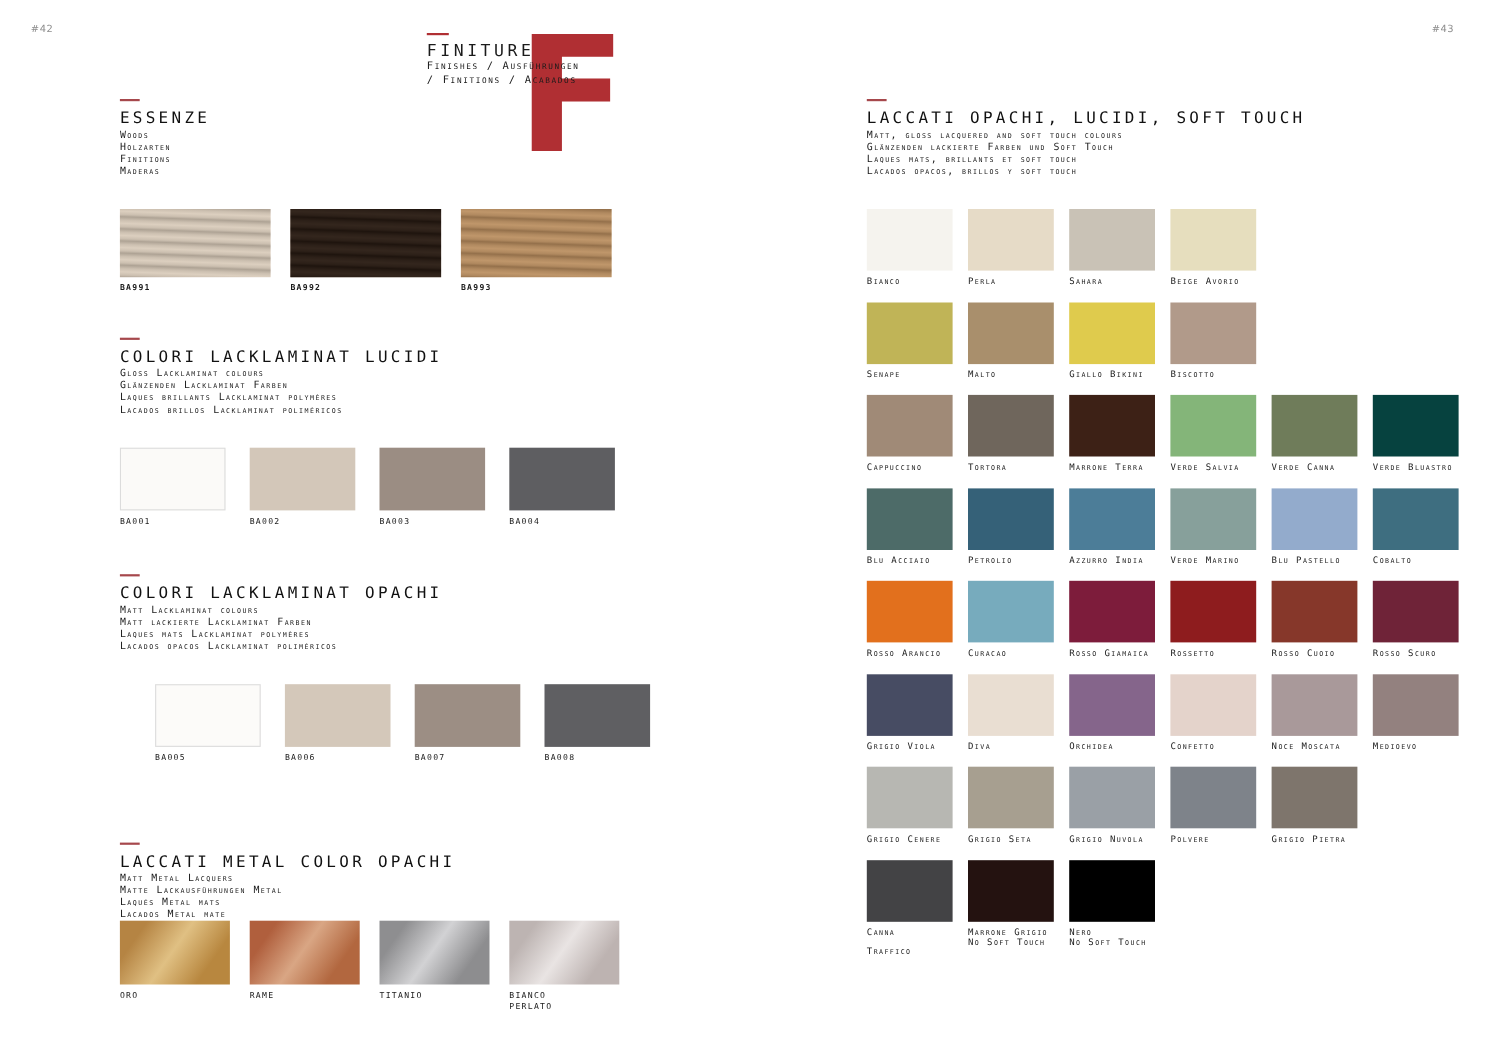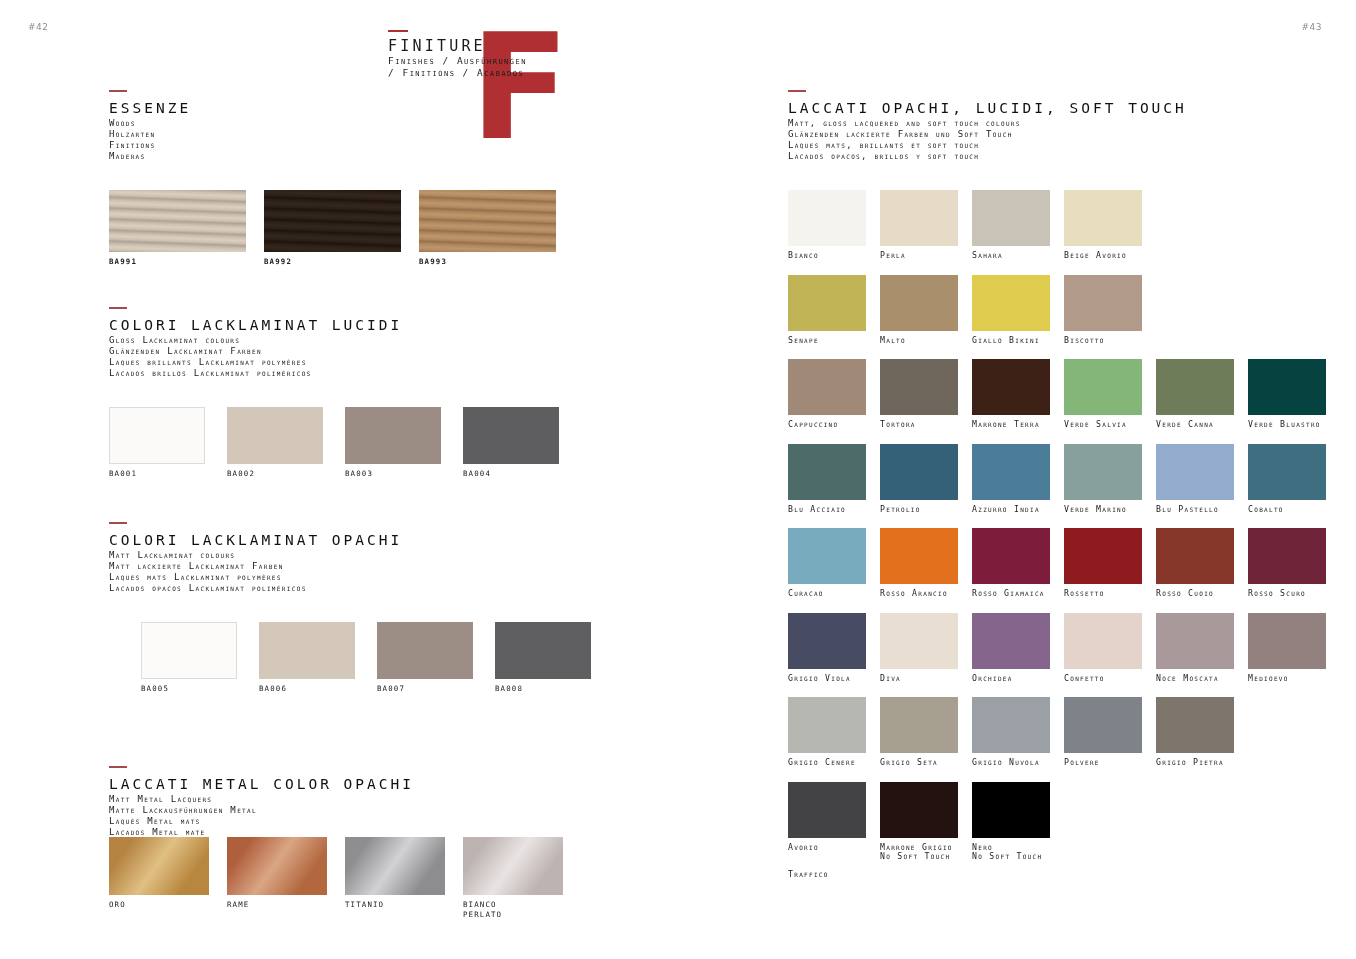--- a/index.html
+++ b/index.html
@@ -305,28 +305,28 @@
           <span class="chip rc" style="background: rgb(147, 171, 204);"></span>
           <div class="cap caps">Blu Pastello</div>
         </div>
         <div class="cell">
           <span class="chip rc" style="background: rgb(62, 110, 128);"></span>
           <div class="cap caps">Cobalto</div>
         </div>
       </div>
       <div class="grid" style="position: relative; display: flex; gap: 0px 14px; margin-bottom: 14px;">
         <div class="cell">
+          <span class="chip rc" style="background: rgb(226, 112, 29);"></span>
+          <div class="cap caps">Rosso Arancio</div>
+        </div>
+        <div class="cell">
           <span class="chip rc" style="background: rgb(119, 171, 189);"></span>
           <div class="cap caps">Curacao</div>
         </div>
         <div class="cell">
-          <span class="chip rc" style="background: rgb(226, 112, 29);"></span>
-          <div class="cap caps">Rosso Arancio</div>
-        </div>
-        <div class="cell">
           <span class="chip rc" style="background: rgb(125, 28, 59);"></span>
           <div class="cap caps">Rosso Giamaica</div>
         </div>
         <div class="cell">
           <span class="chip rc" style="background: rgb(142, 28, 30);"></span>
           <div class="cap caps">Rossetto</div>
         </div>
         <div class="cell">
           <span class="chip rc" style="background: rgb(134, 55, 42);"></span>
           <div class="cap caps">Rosso Cuoio</div>
@@ -380,22 +380,22 @@
           <div class="cap caps">Polvere</div>
         </div>
         <div class="cell">
           <span class="chip rc" style="background: rgb(126, 117, 108);"></span>
           <div class="cap caps">Grigio Pietra</div>
         </div>
       </div>
       <div class="grid" style="position: relative; display: flex; gap: 0px 14px; margin-bottom: 14px;">
         <div class="cell">
           <span class="chip rc" style="background: rgb(67, 67, 69);"></span>
-          <div class="cap caps">Avorio</div>
-          <div class="cap caps" style="margin-top: 18px;">Traffico</div>
+          <div class="cap caps">Canna</div>
+          <div class="cap caps" style="margin-top: 8px;">Traffico</div>
         </div>
         <div class="cell">
           <span class="chip rc" style="background: rgb(36, 18, 16);"></span>
           <div class="cap caps">Marrone Grigio</div>
           <div class="cap caps" style="margin-top: 0px;">No Soft Touch</div>
         </div>
         <div class="cell">
           <span class="chip rc" style="background: rgb(0, 0, 0);"></span>
           <div class="cap caps">Nero</div>
           <div class="cap caps" style="margin-top: 0px;">No Soft Touch</div>

